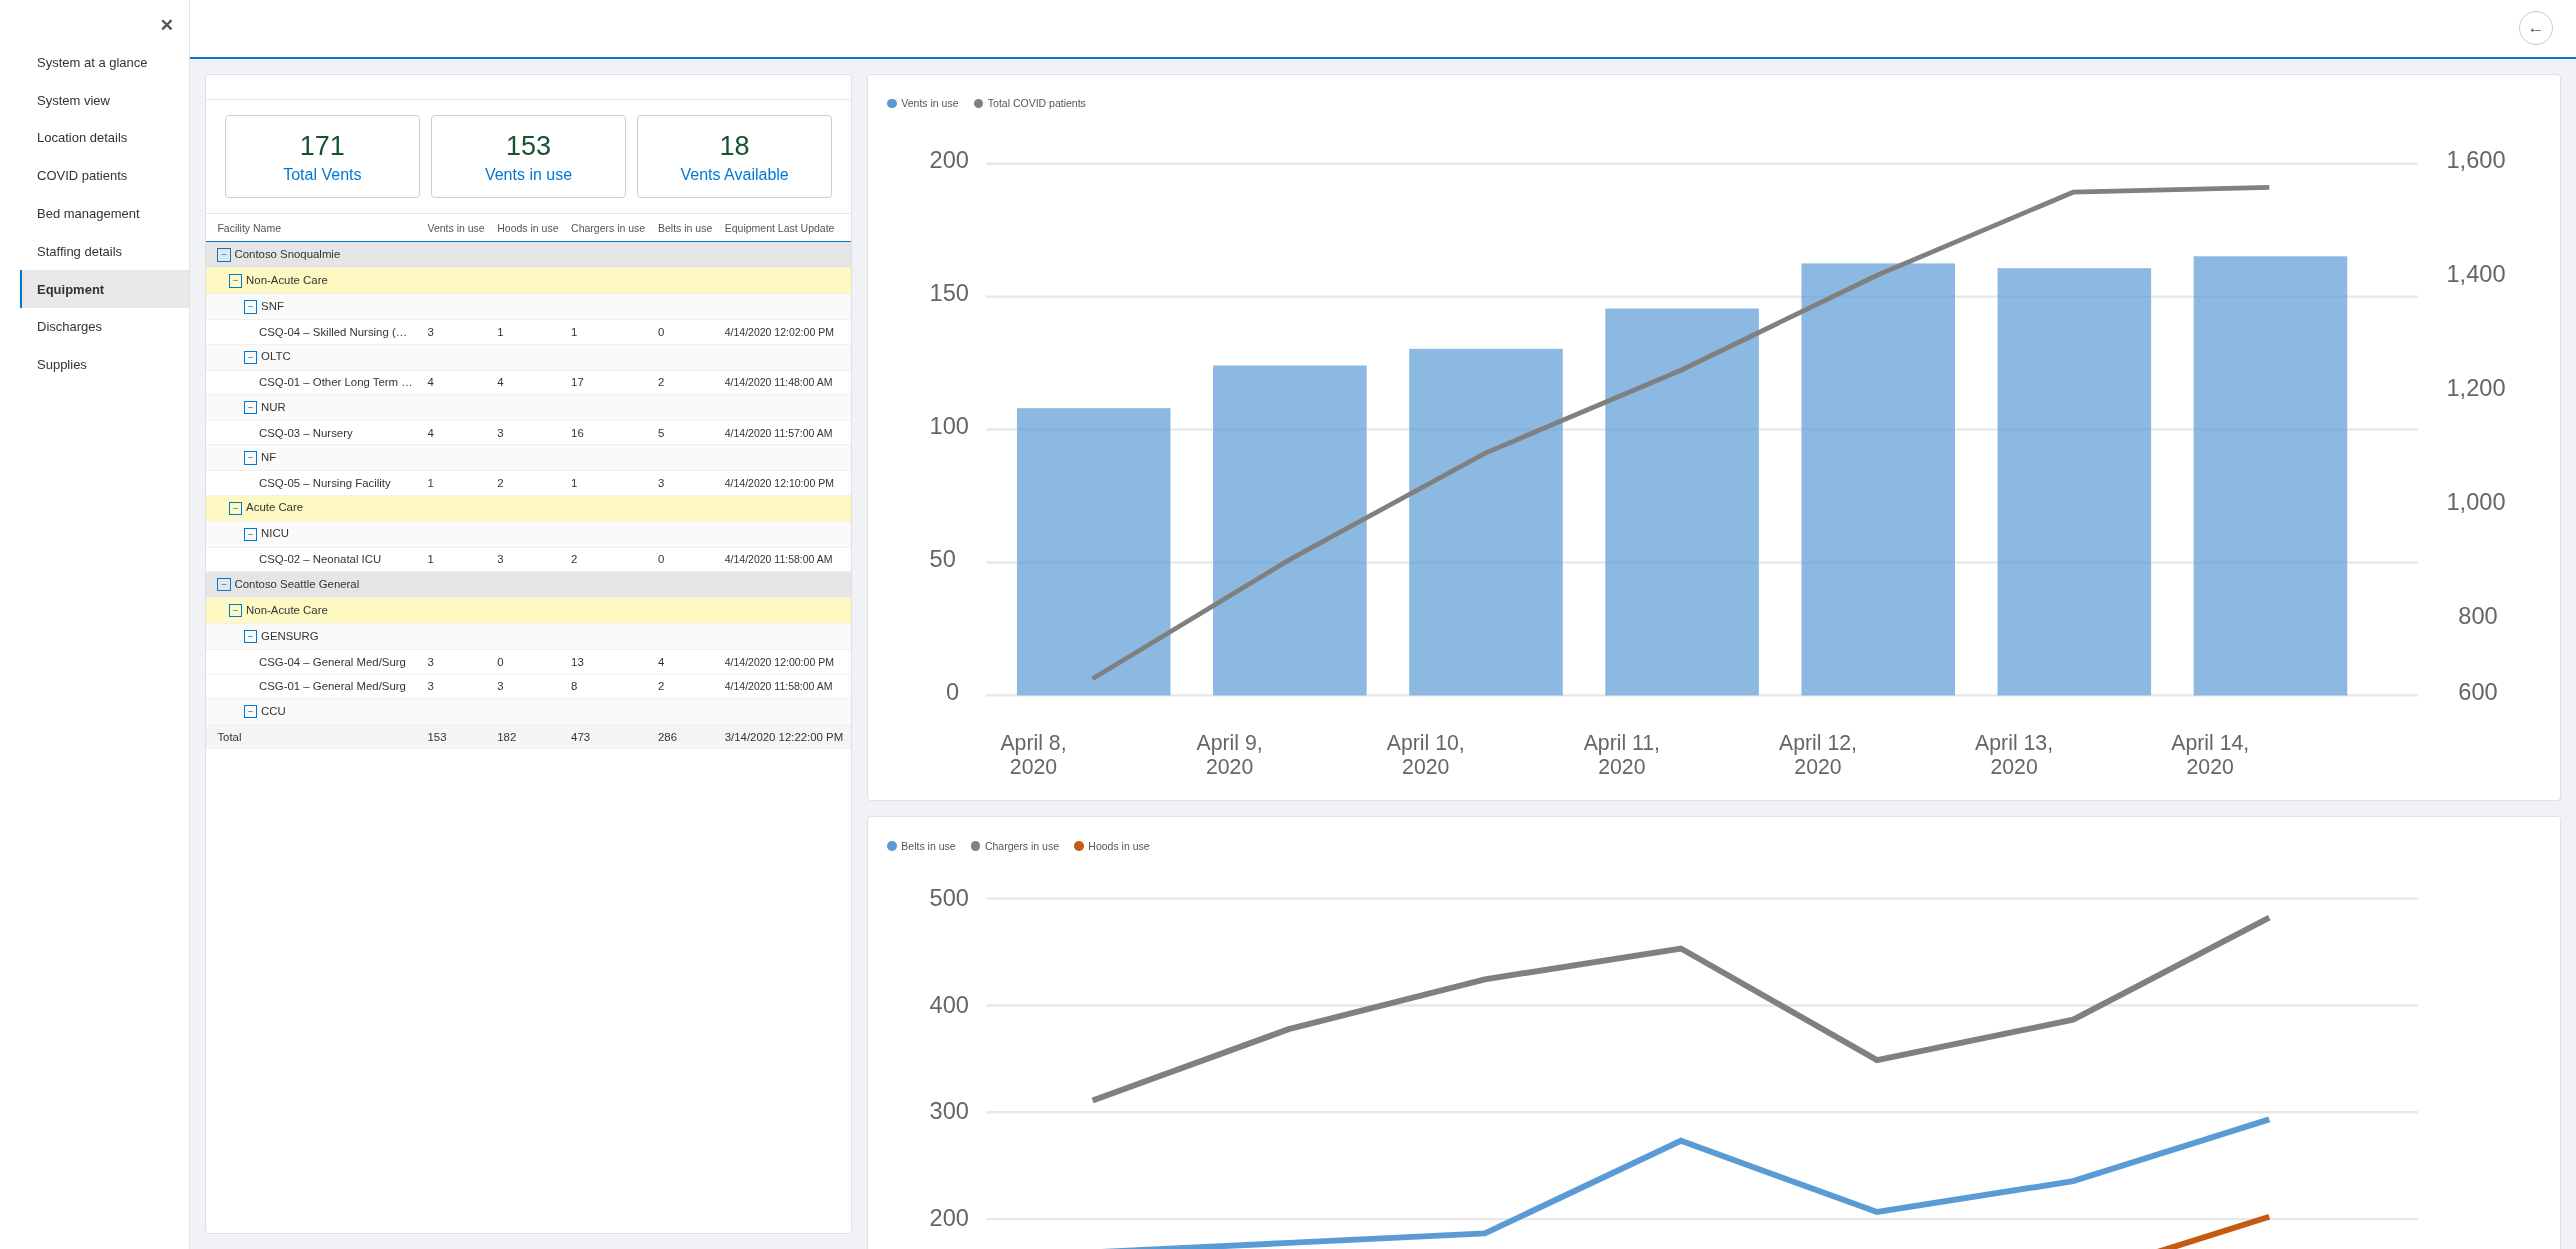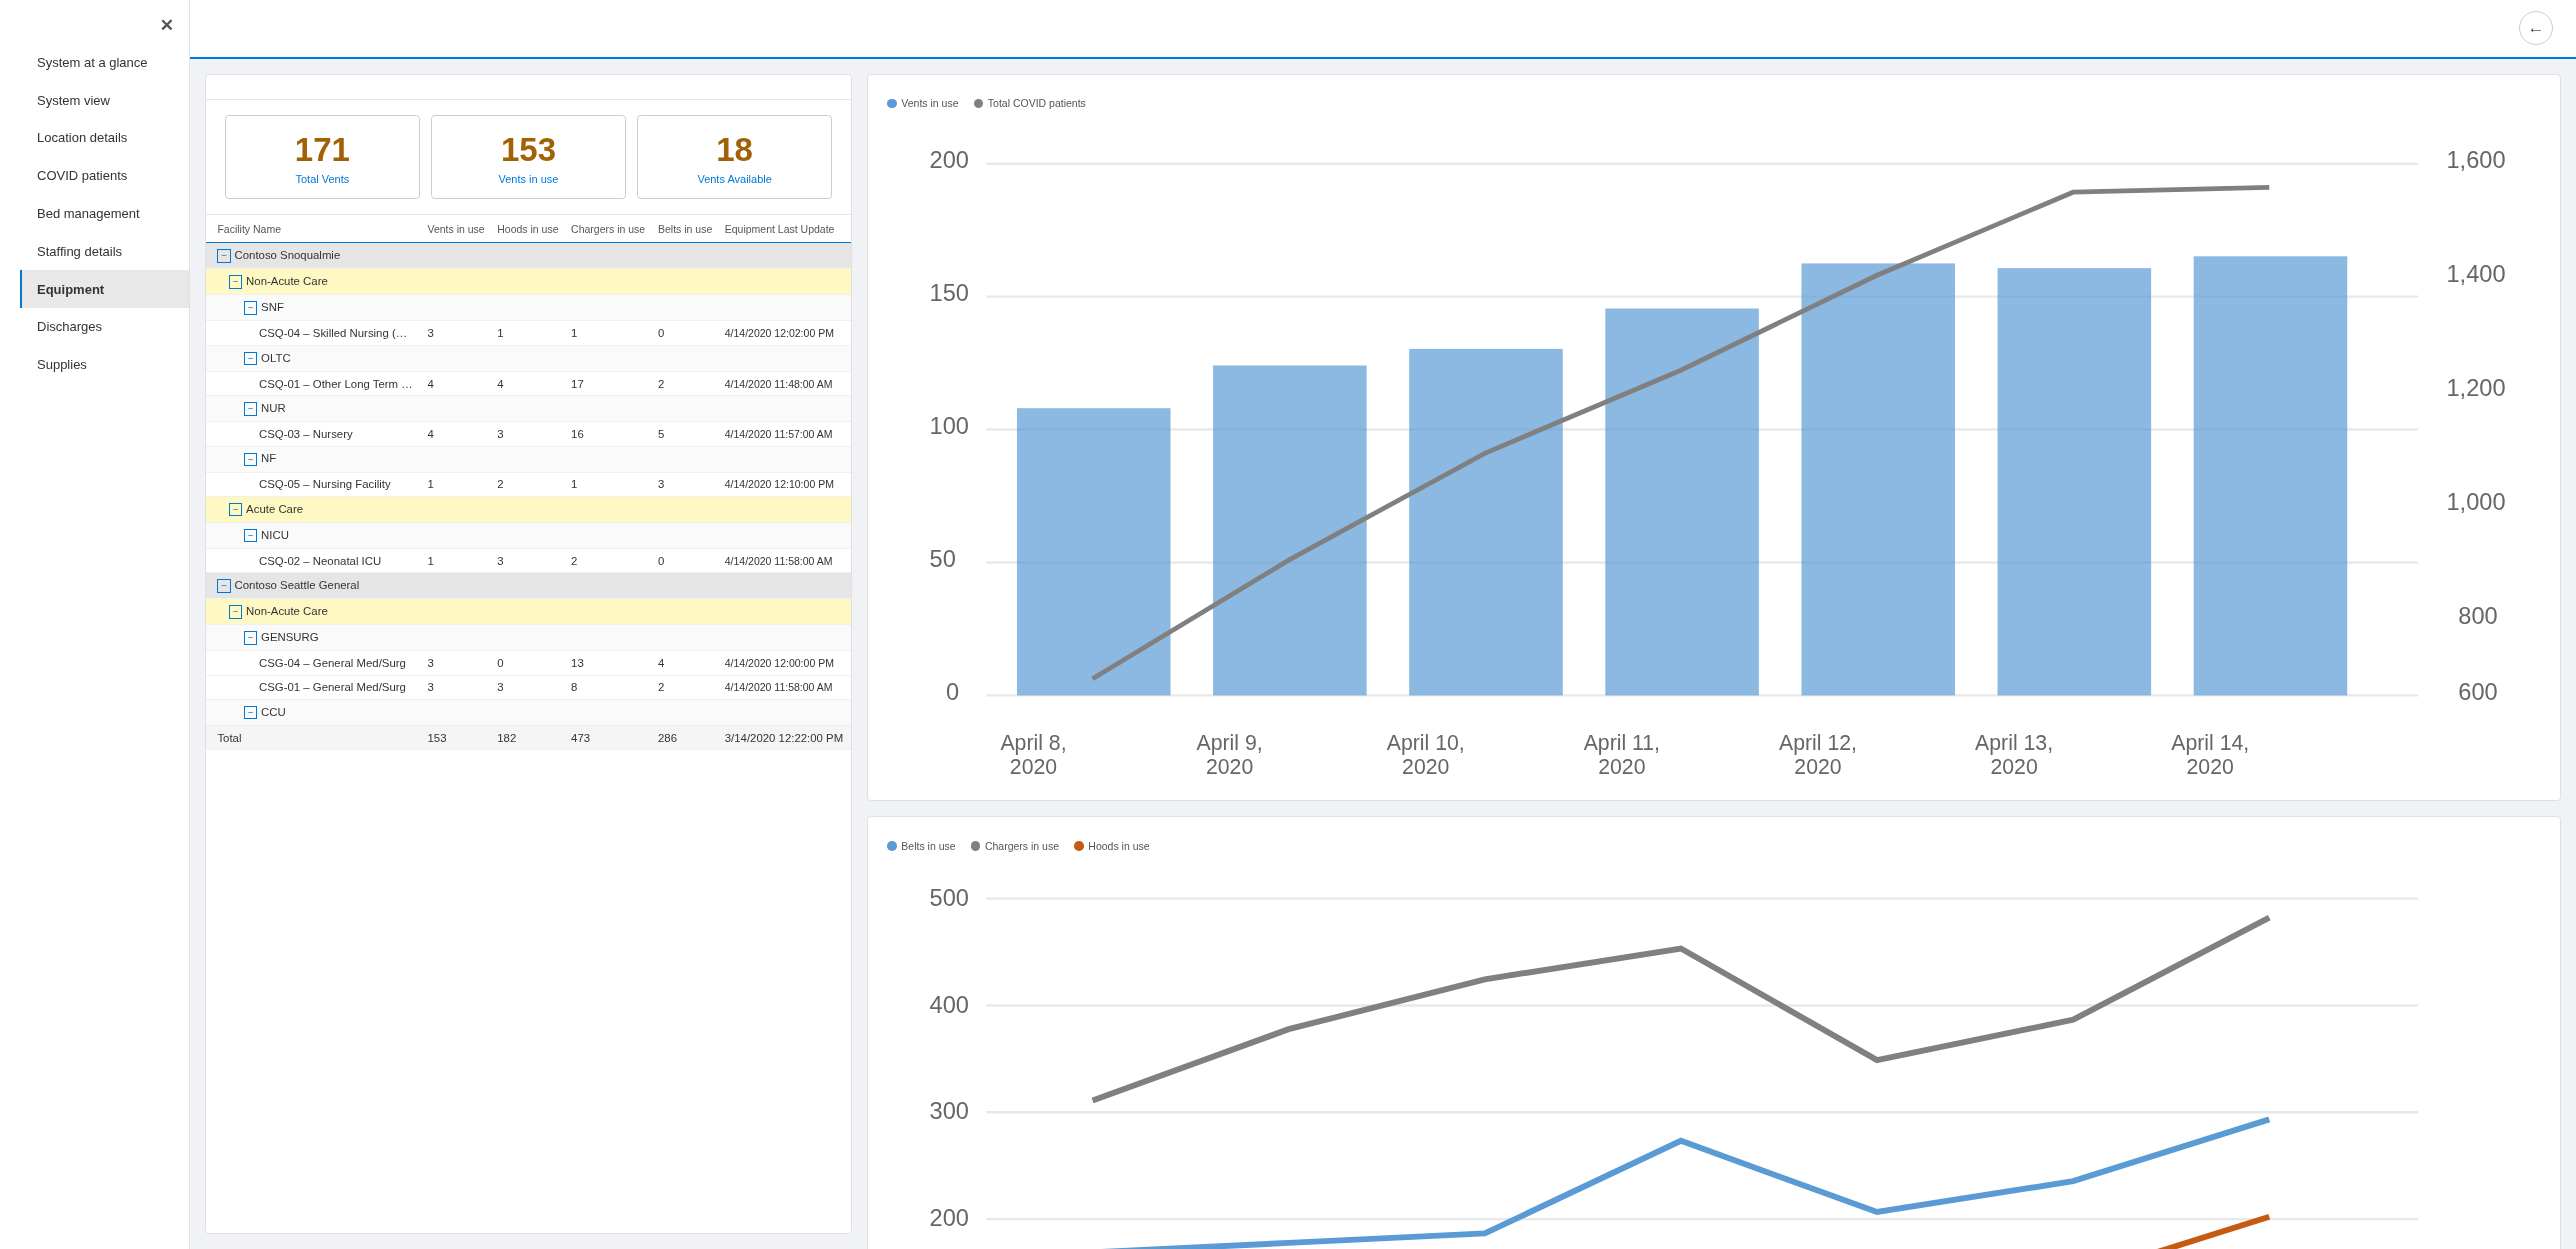--- a/index.html
+++ b/index.html
@@ -120,27 +120,27 @@
       border-bottom: 1px solid #e8e8e8;
     }
     .metric-card {
       flex: 1;
       border: 1px solid #ccc;
       border-radius: 3.8px;
       padding: 13.3px 15px;
       text-align: center;
     }
     .metric-value {
-      font-size: 33px;
-      font-weight: 700;
-      color: #a16207;
+      font-size: 27px;
+      font-weight: 400;
+      color: #14532d;
       line-height: 1.2;
     }
     .metric-label {
-      font-size: 11px;
+      font-size: 16px;
       color: #0078d4;
       margin-top: 3.8px;
     }
 
     
     .table-container {
       flex: 1;
       overflow-y: auto;
       position: relative;
     }

